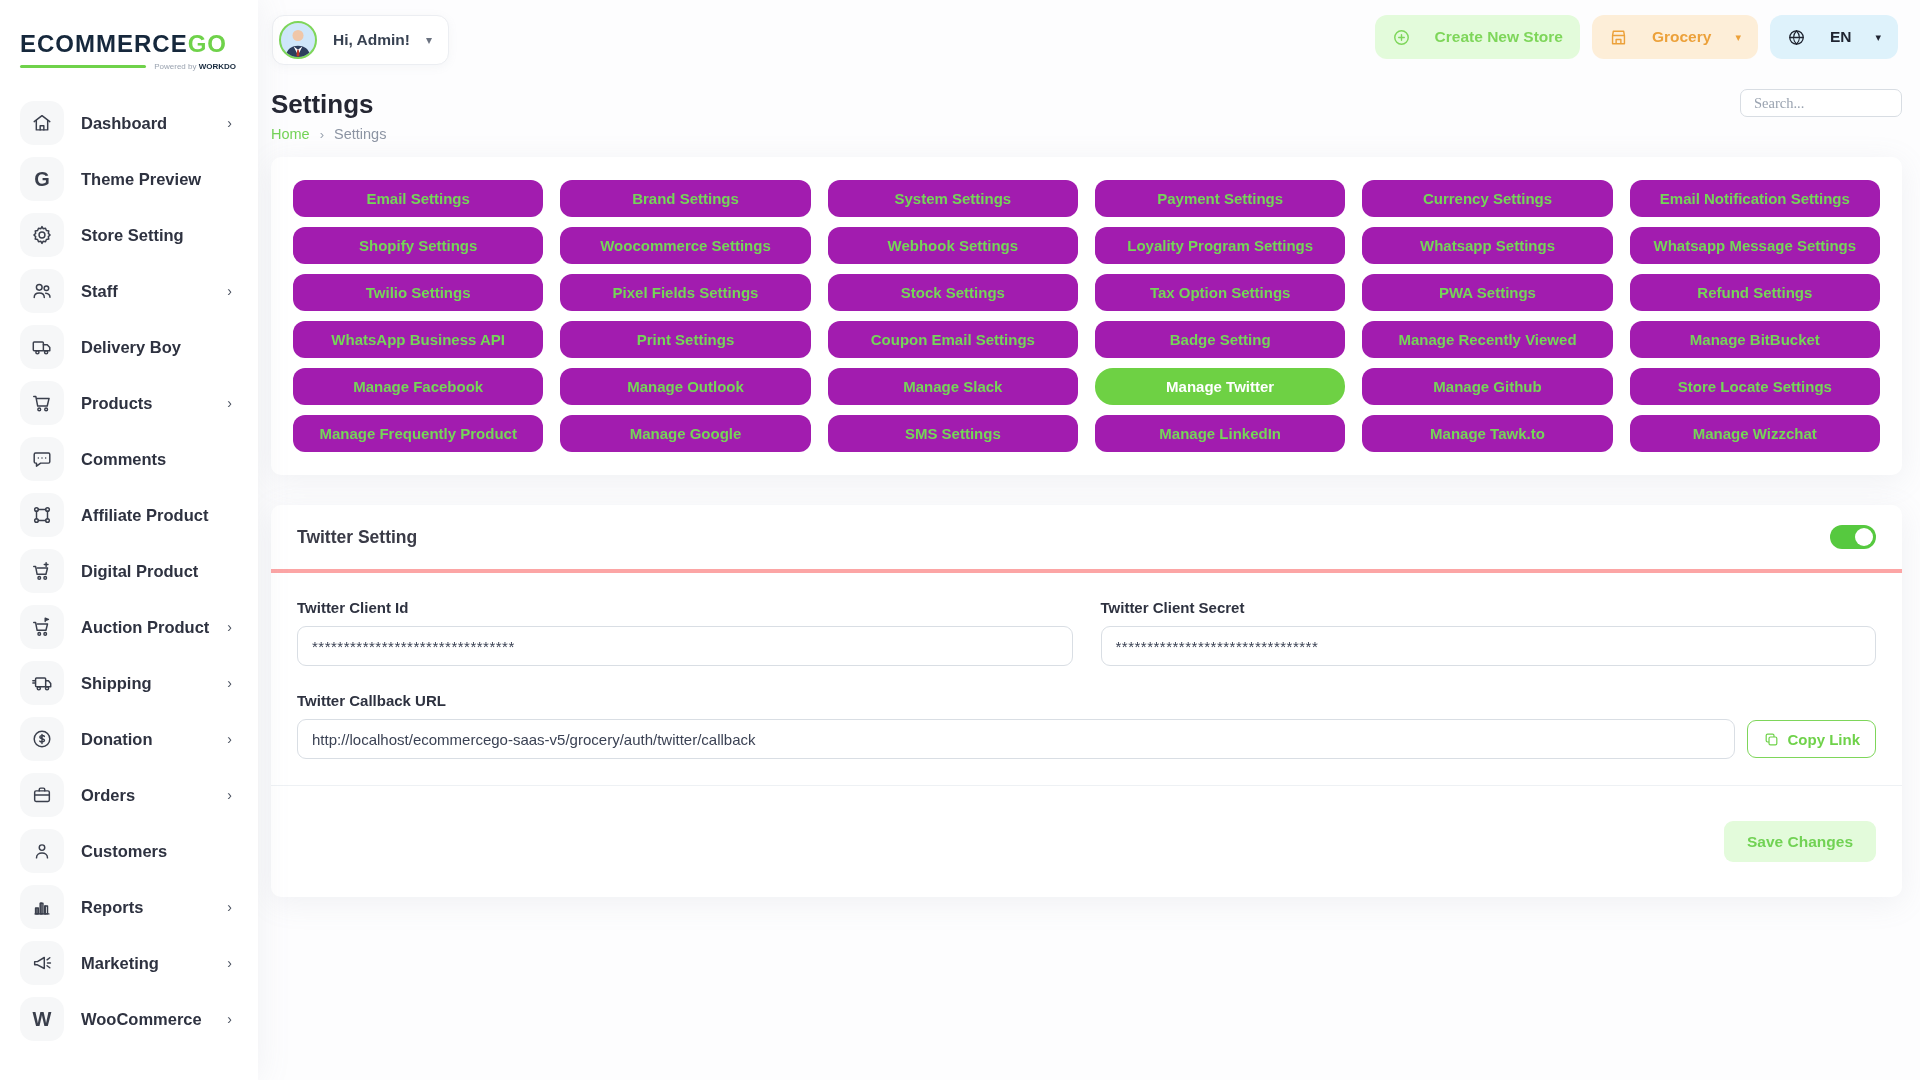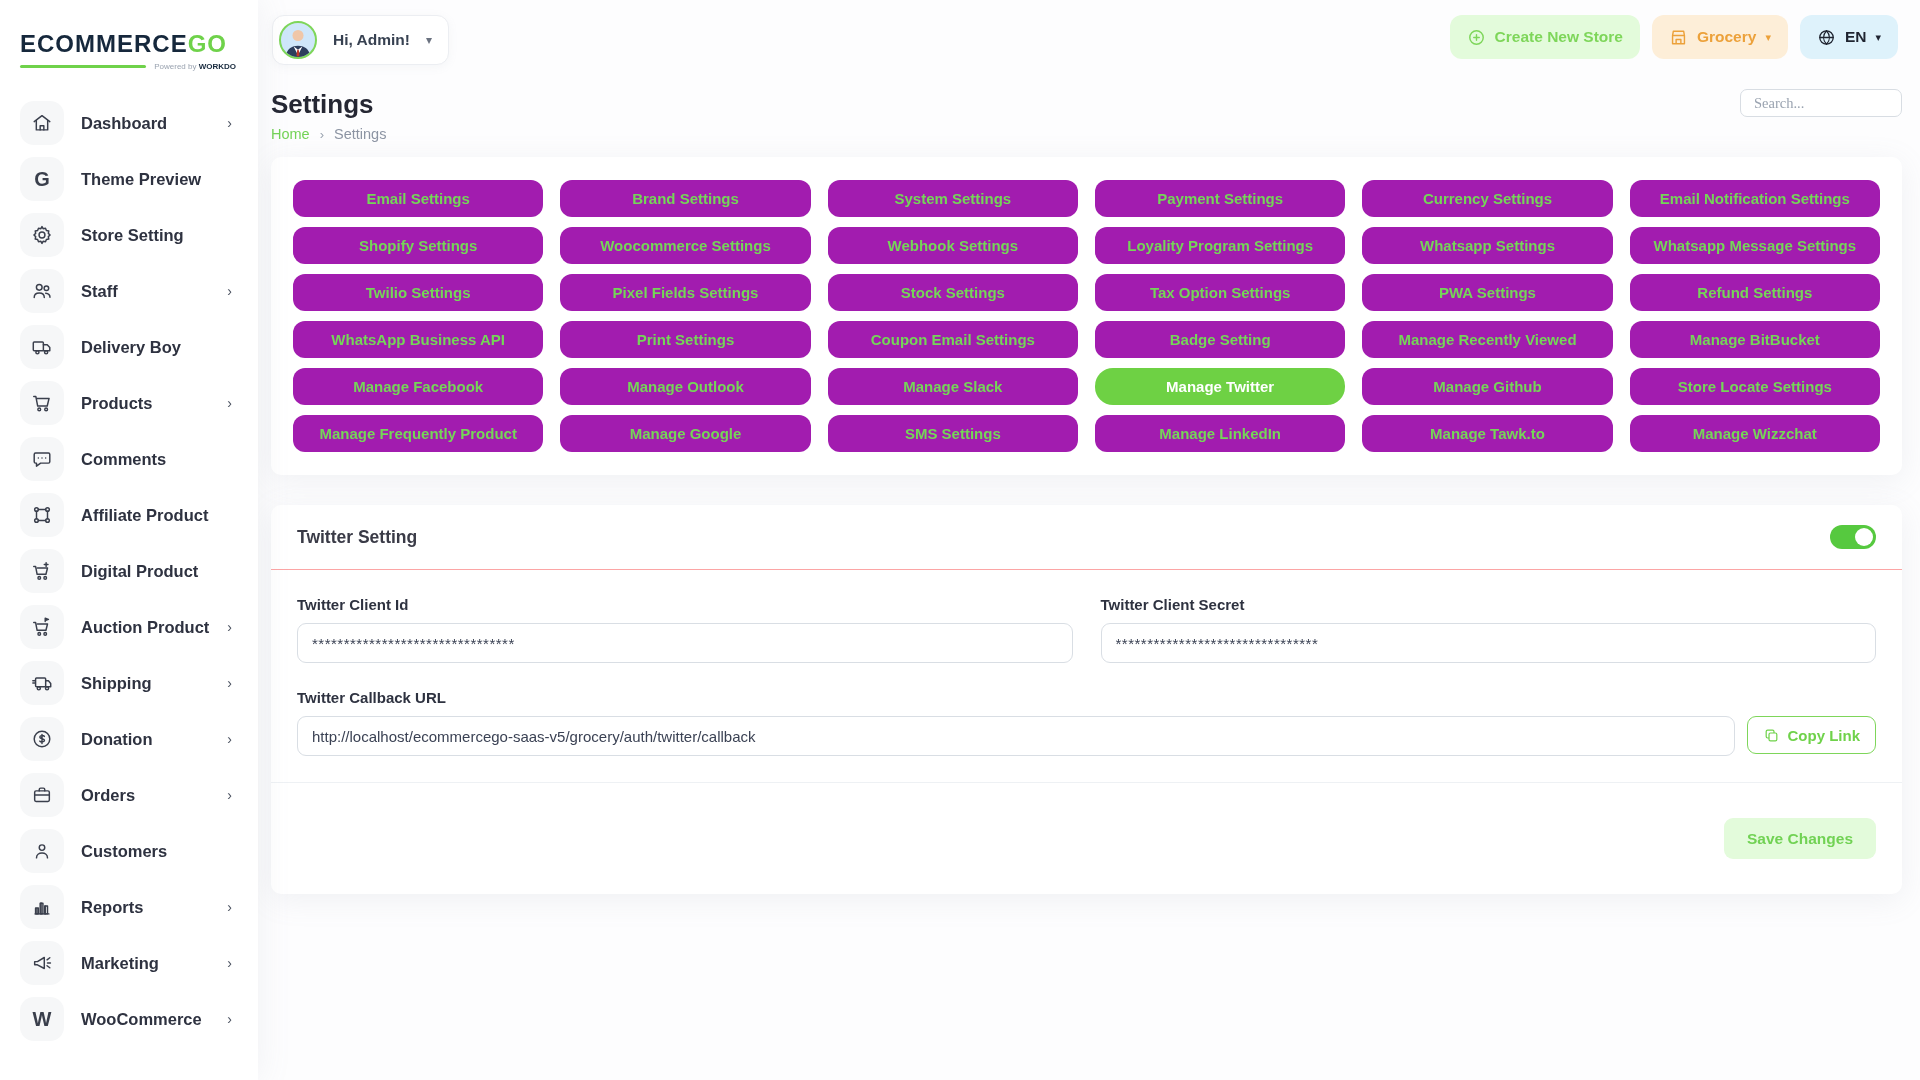--- a/index.html
+++ b/index.html
@@ -40,21 +40,21 @@
   .topbar { display:flex; align-items:flex-start; justify-content:space-between; padding:15px 22px 0 14px; }
   .user-chip {
     display:flex; align-items:center; gap:16px; background:#fff; border:1px solid #eceef2;
     border-radius:12px; padding:5px 16px 5px 6px; box-shadow:0 2px 10px rgba(140,152,164,.08); cursor:pointer;
   }
   .avatar { width:38px; height:38px; border-radius:50%; background:#cfe7fa; border:2px solid #7ed65a; overflow:hidden; display:flex; align-items:flex-end; justify-content:center; }
   .greeting { font-size:15.5px; font-weight:600; color:#374151; }
   .chev { font-size:12px; color:#6b7280; }
   .topbar-right { display:flex; gap:12px; }
   .pill-btn {
-    height:44px; border-radius:12px; border:none; display:flex; align-items:center; gap:9px;
+    height:44px; border-radius:12px; border:none; display:flex; align-items:center; gap:24px;
     padding:0 17px; font-size:15.5px; font-weight:600; cursor:pointer;
     font-family:"Liberation Sans","DejaVu Sans",sans-serif;
   }
   .btn-create { background:#e3fbdb; color:#7ed65a; }
   .btn-store  { background:#fdeed8; color:#eca13a; }
   .btn-lang   { background:#def2fb; color:#1f2430; }
   .pill-btn svg { width:19px; height:19px; fill:none; stroke-width:1.8; stroke-linecap:round; stroke-linejoin:round; }
   .btn-create svg { stroke:#7ed65a; }
   .btn-store svg { stroke:#eca13a; }
   .btn-lang svg { stroke:#1f2430; stroke-width:1.6; }
@@ -79,34 +79,34 @@
   .grid-card { margin-top:15px; padding:23px 22px; }
   .settings-grid { display:grid; grid-template-columns:repeat(6,1fr); column-gap:17px; row-gap:10px; }
   .grid-btn {
     height:37px; border:none; border-radius:12px; background:#a21caf; color:#75d558;
     font-size:15px; font-weight:600; cursor:pointer; white-space:nowrap; overflow:hidden;
     font-family:"Liberation Sans","DejaVu Sans",sans-serif;
   }
   .grid-btn.active { background:#6ed144; color:#ffffff; border-radius:18px; }
   
   .panel-card { margin-top:30px; }
-  .panel-head { display:flex; align-items:center; justify-content:space-between; padding:20px 26px; border-bottom:1px solid #fca5a5;gap:12px; }
+  .panel-head { display:flex; align-items:center; justify-content:space-between; padding:20px 26px; border-bottom:4px solid #fca5a5;gap:12px; }
   .panel-title { font-size:17.5px; font-weight:600; color:#3a3b47; }
   .toggle { width:46px; height:24px; border-radius:12px; background:#56c93f; position:relative; cursor:pointer; }
   .toggle-knob { position:absolute; top:3px; right:3px; width:18px; height:18px; border-radius:50%; background:#fff; }
   .panel-body { padding:26px; }
   .field-grid { display:grid; grid-template-columns:1fr 1fr; column-gap:28px; }
   .field-label { font-size:15px; font-weight:700; color:#2e3240; margin-bottom:10px; }
   .text-input {
     width:100%; height:40px; border:1px solid #d9dee4; border-radius:9px; background:#fff;
     padding:0 14px; font-size:15px; color:#3b4254; letter-spacing:.5px; outline:none;
     font-family:"Liberation Sans","DejaVu Sans",sans-serif;
   }
   .cb-row { margin-top:26px; }
-  .cb-flex { display:flex; gap:12px; }
+  .cb-flex { display:flex; align-items:center; gap:12px; }
   .cb-flex .text-input { flex:1; letter-spacing:0; }
   .copy-btn {
     height:38px; padding:0 15px; background:#fff; border:1px solid #7ed65a; border-radius:9px;
     color:#6fd24a; font-size:15px; font-weight:600; display:flex; align-items:center; gap:7px;
     cursor:pointer; white-space:nowrap; font-family:"Liberation Sans","DejaVu Sans",sans-serif;
   }
   .copy-btn svg { width:17px; height:17px; fill:none; stroke:#6fd24a; stroke-width:1.7; }
   .panel-foot { border-top:1px solid #eef1f4; padding:35px 26px; display:flex; justify-content:flex-end; }
   .save-btn {
     height:41px; padding:0 23px; background:#e3fbdb; border:none; border-radius:9px;

